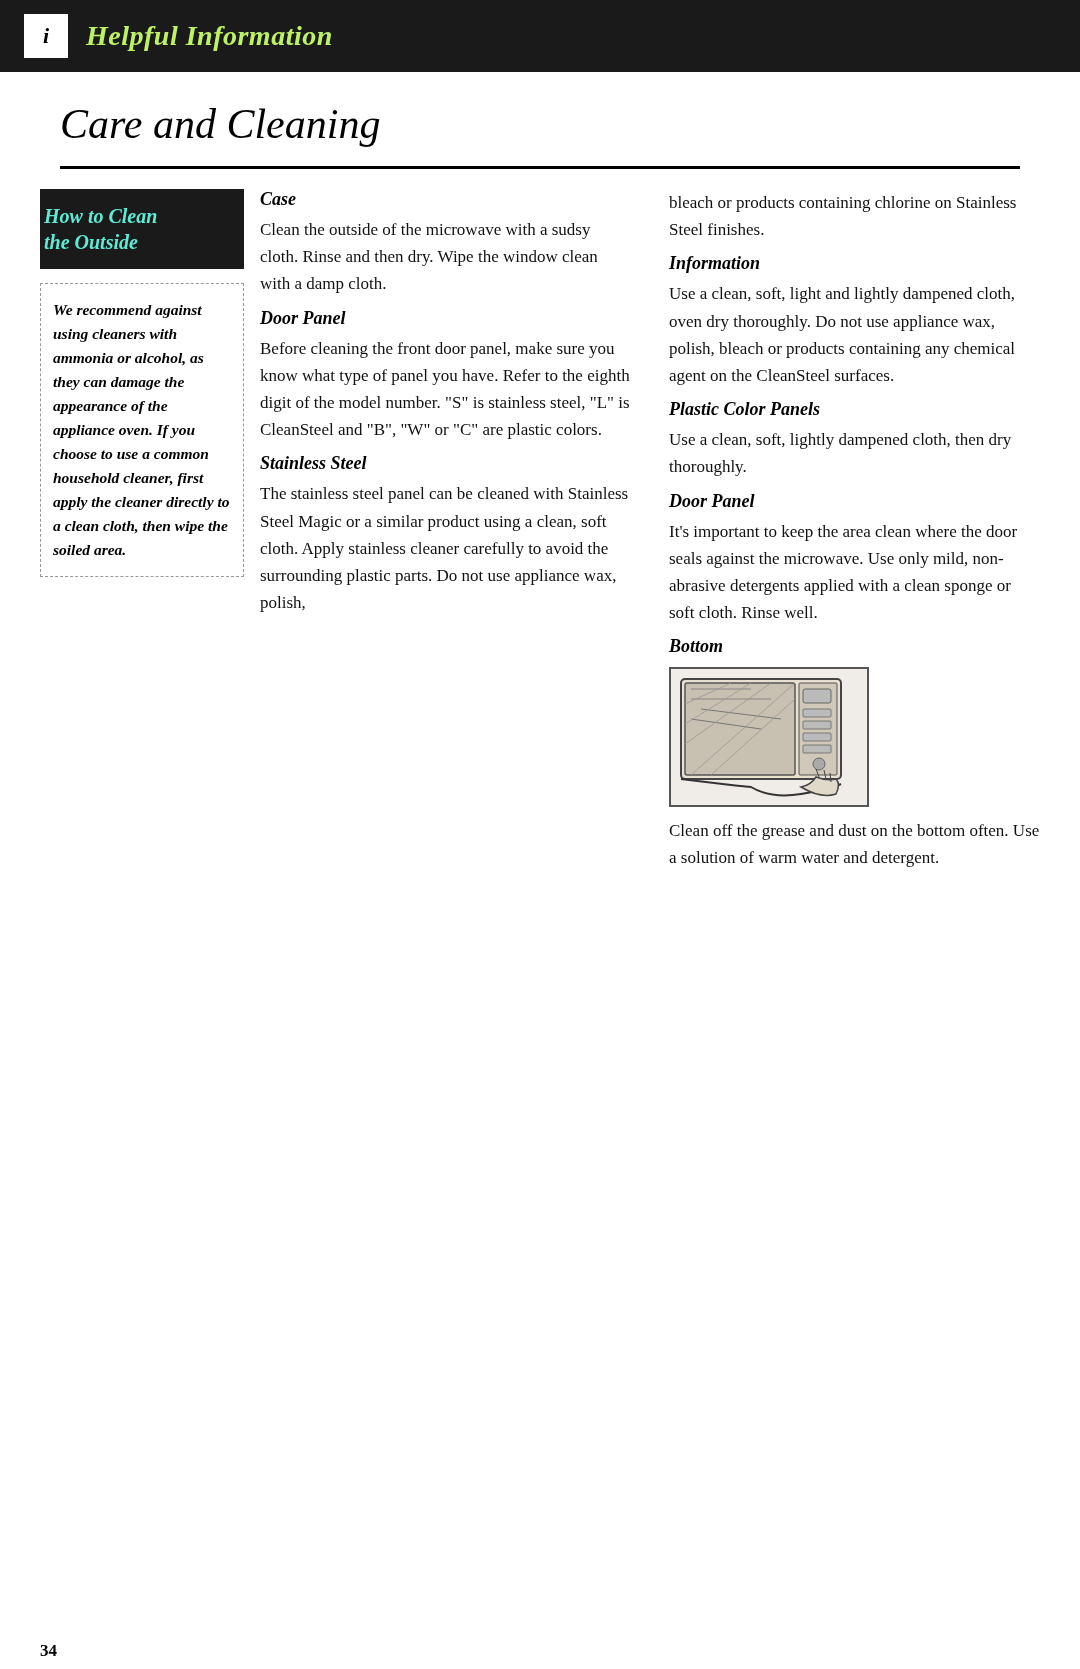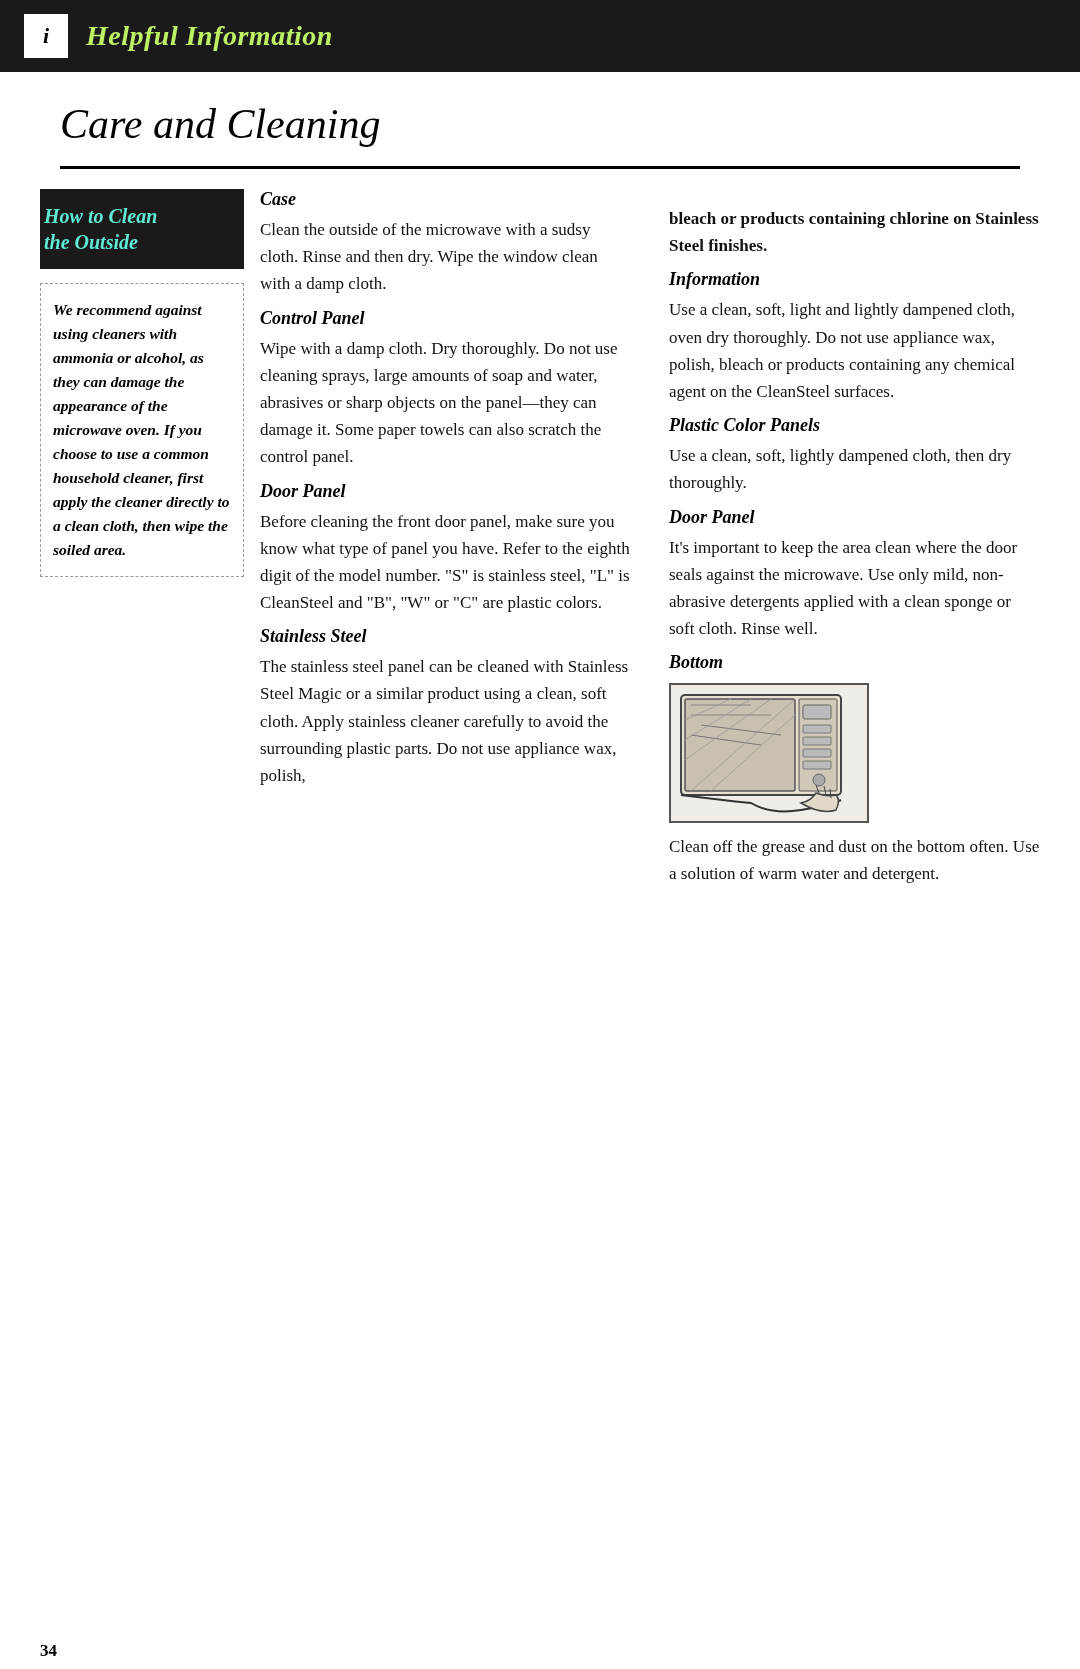--- a/index.html
+++ b/index.html
@@ -166,53 +166,49 @@
 
 <div class="page-title">Care and Cleaning</div>
 
 <div class="divider"></div>
 
 <div class="content-area">
 
   <div class="sidebar">
     <div class="section-header">How to Clean<br>the Outside</div>
     <div class="warning-box">
-      <span>We recommend against using cleaners with ammonia or alcohol, as they can damage the appearance of the microwave oven. If you choose to use a common household cleaner, first apply the cleaner directly to a clean cloth, then wipe the soiled area.</span>
+      <span>We recommend against using cleaners with ammonia or alcohol, as they can damage the appearance of the appliance oven. If you choose to use a common household cleaner, first apply the cleaner directly to a clean cloth, then wipe the soiled area.</span>
     </div>
   </div>
 
   <div class="main-body">
 
     <div class="col-left">
 
       <div>
         <div class="section-subheader">Case</div>
         <p class="body-text">Clean the outside of the microwave with a sudsy cloth. Rinse and then dry. Wipe the window clean with a damp cloth.</p>
       </div>
 
-      <div>
-        <div class="section-subheader">Control Panel</div>
-        <p class="body-text">Wipe with a damp cloth. Dry thoroughly. Do not use cleaning sprays, large amounts of soap and water, abrasives or sharp objects on the panel—they can damage it. Some paper towels can also scratch the control panel.</p>
-      </div>
 
       <div>
         <div class="section-subheader">Door Panel</div>
         <p class="body-text">Before cleaning the front door panel, make sure you know what type of panel you have. Refer to the eighth digit of the model number. "S" is stainless steel, "L" is CleanSteel and "B", "W" or "C" are plastic colors.</p>
       </div>
 
       <div>
         <div class="section-subheader">Stainless Steel</div>
         <p class="body-text">The stainless steel panel can be cleaned with Stainless Steel Magic or a similar product using a clean, soft cloth. Apply stainless cleaner carefully to avoid the surrounding plastic parts. Do not use appliance wax, polish,</p>
       </div>
 
     </div>
 
     <div class="col-right">
 
-      <p class="body-text" style="margin-top:16px;font-weight:bold;">bleach or products containing chlorine on Stainless Steel finishes.</p>
+      <p class="body-text" style="margin-top:0;">bleach or products containing chlorine on Stainless Steel finishes.</p>
 
       <div>
         <div class="section-subheader">Information</div>
         <p class="body-text">Use a clean, soft, light and lightly dampened cloth, oven dry thoroughly. Do not use appliance wax, polish, bleach or products containing any chemical agent on the CleanSteel surfaces.</p>
       </div>
 
       <div>
         <div class="section-subheader">Plastic Color Panels</div>
         <p class="body-text">Use a clean, soft, lightly dampened cloth, then dry thoroughly.</p>
       </div>

